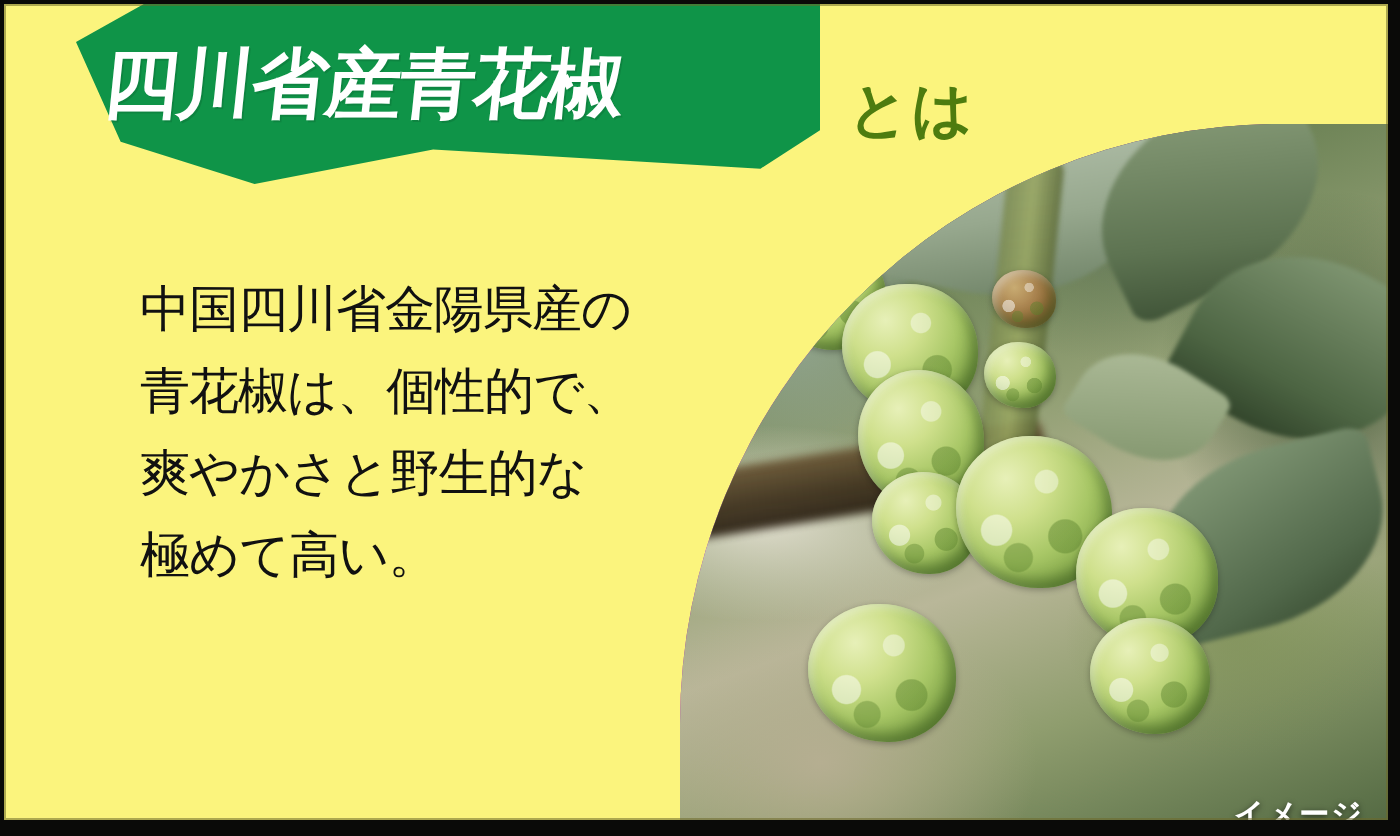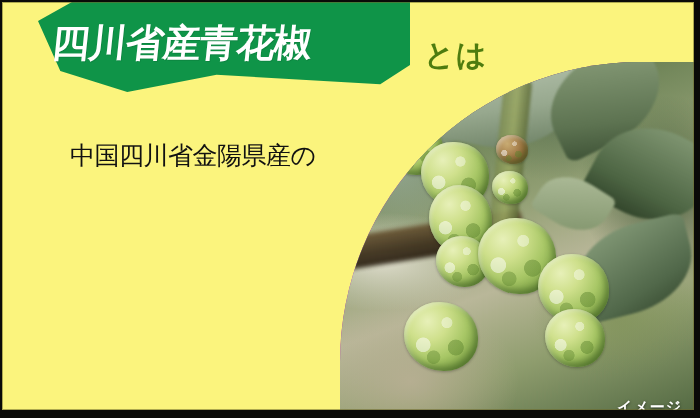--- a/index.html
+++ b/index.html
@@ -139,16 +139,19 @@
         <div class="caption">イメージ</div>
       </div>
     </div>
 
     <div class="banner"></div>
     <div class="banner-title">四川省産青花椒</div>
     <div class="toha">とは</div>
 
     <div class="body-copy">
       <div>中国四川省金陽県産の</div>
+      <div>青花椒は、個性的で、</div>
+      <div>爽やかさと野生的な</div>
+      <div>極めて高い。</div>
     </div>
 
   </div>
 </div>
 
 </body></html>

